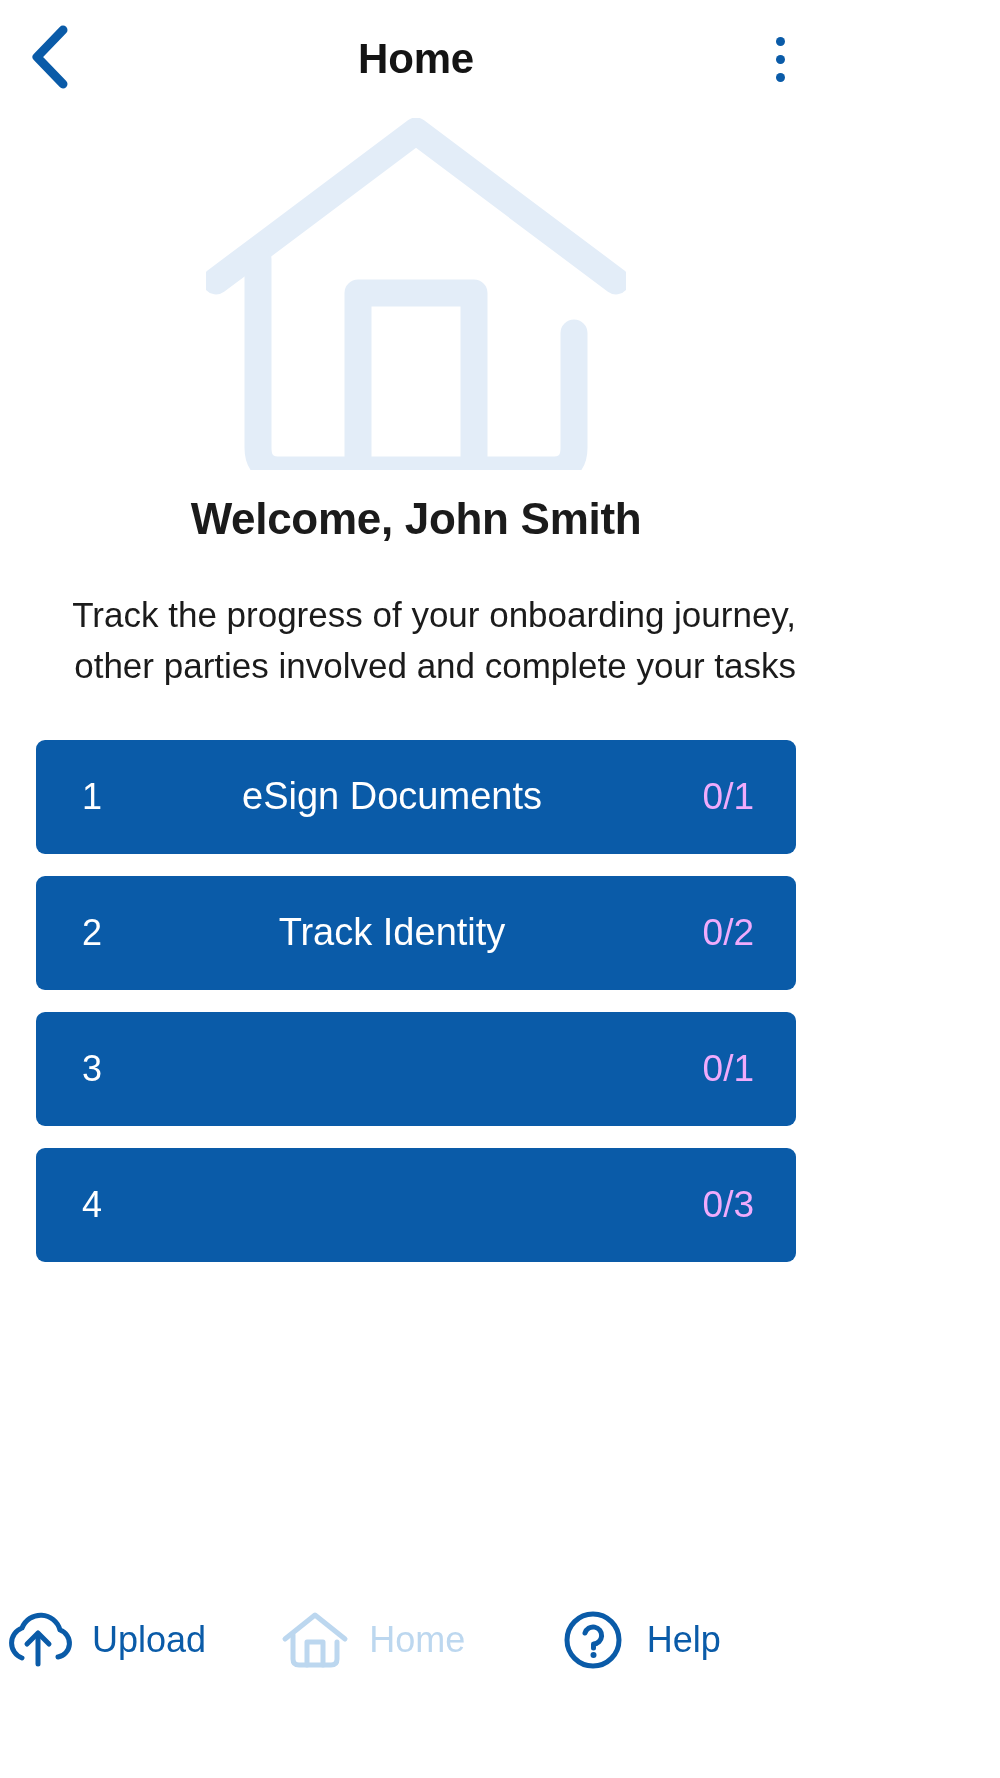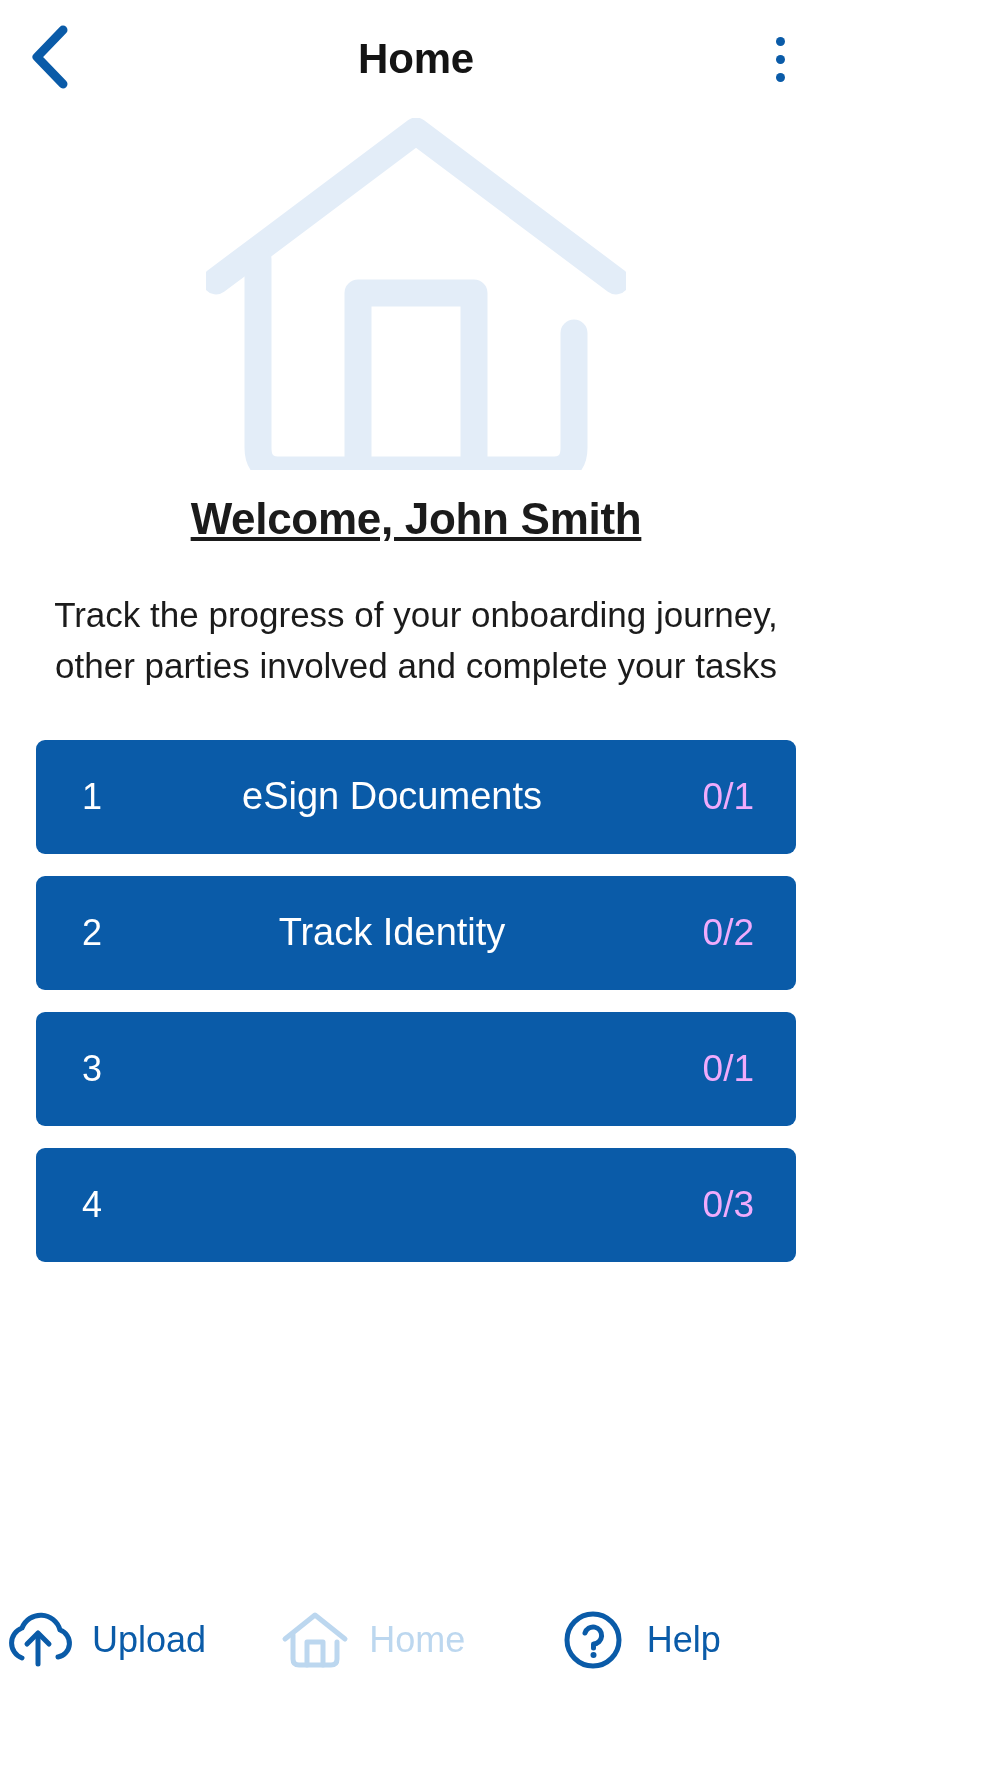--- a/index.html
+++ b/index.html
@@ -84,29 +84,28 @@
   .hero svg { display: block; }
 
   
   .welcome {
     text-align: center;
     font-size: 44px;
     font-weight: bold;
     color: #1b1b1b;
     margin-top: 24px;
     letter-spacing: -0.3px;
-    text-decoration: underline;
   }
 
   .description {
     margin: 46px 36px 0 36px;
     font-size: 35px;
     line-height: 1.45;
     color: #1b1b1b;
-    text-align: center;
+    text-align: right;
   }
 
   
   .task-list {
     margin: 48px 36px 0 36px;
     display: flex;
     flex-direction: column;
     gap: 22px;
   }
 

